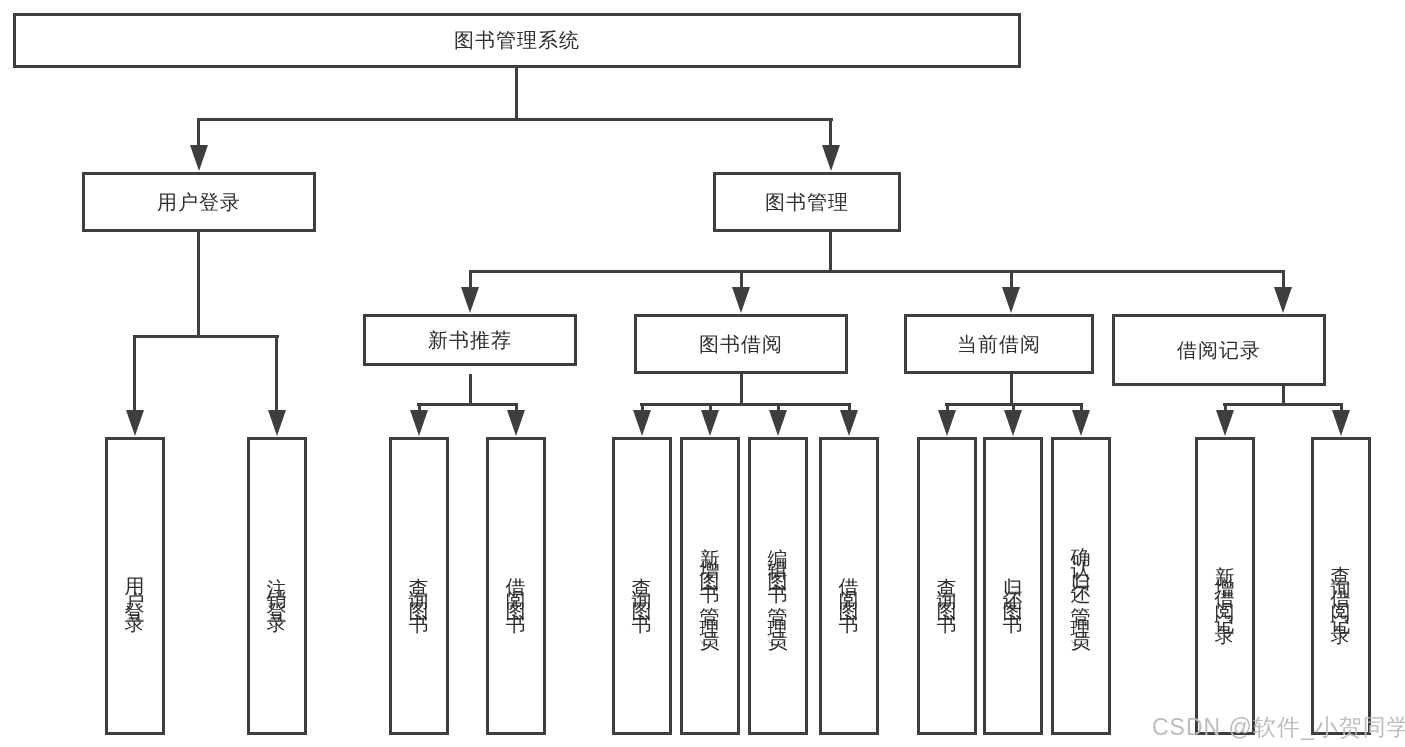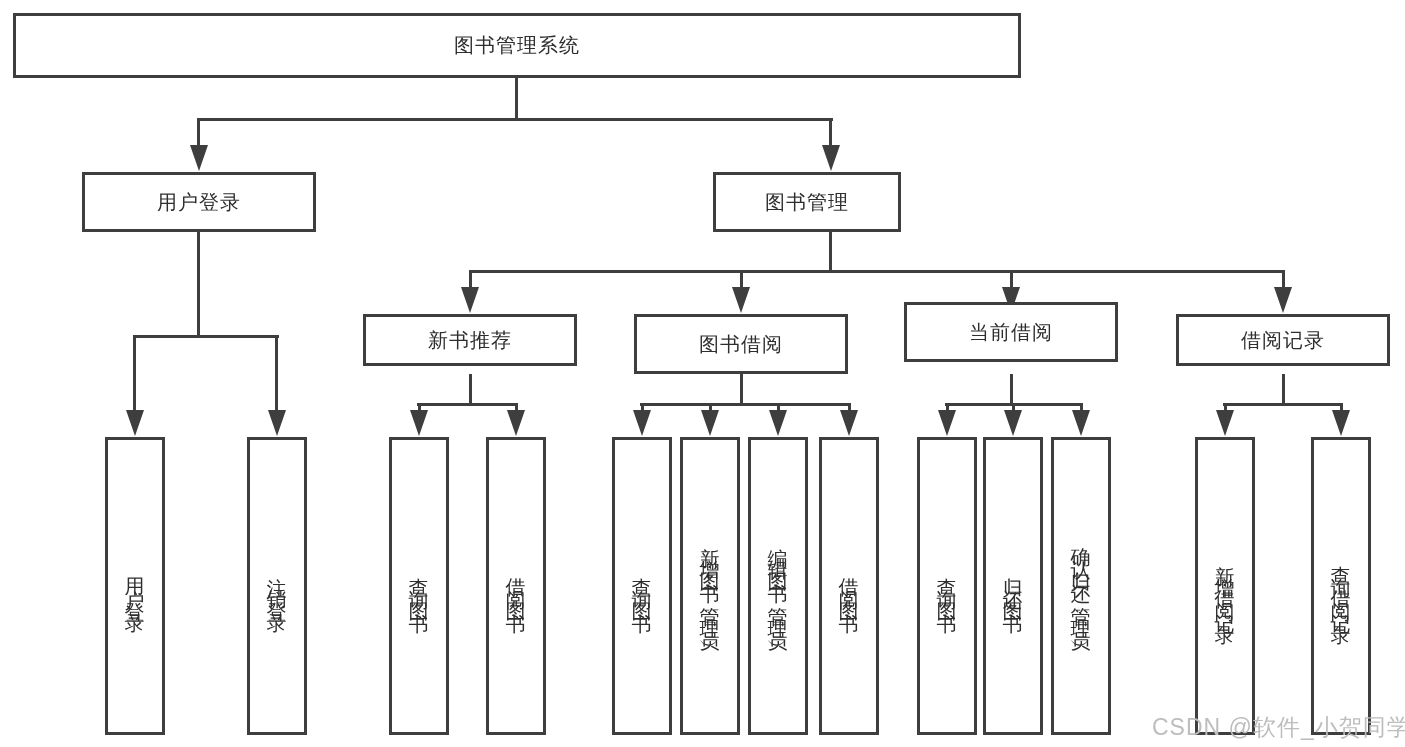--- a/index.html
+++ b/index.html
@@ -96,41 +96,41 @@
   <div class="vline" style="left:1080px;top:403px;height:9px"></div>
   <div class="arrow" style="left:1072px;top:410px"></div>
 
   <div class="vline" style="left:1282px;top:374px;height:31px"></div>
   <div class="hline" style="left:1223px;top:403px;width:120px"></div>
   <div class="vline" style="left:1224px;top:403px;height:9px"></div>
   <div class="arrow" style="left:1216px;top:410px"></div>
   <div class="vline" style="left:1340px;top:403px;height:9px"></div>
   <div class="arrow" style="left:1332px;top:410px"></div>
 
-  <div class="box" style="left:13px;top:13px;width:1008px;height:65px">
+  <div class="box" style="left:13px;top:13px;width:1008px;height:55px">
     <span>图书管理系统</span>
   </div>
 
   <div class="box" style="left:82px;top:172px;width:234px;height:60px">
     <span>用户登录</span>
   </div>
   <div class="box" style="left:713px;top:172px;width:188px;height:60px">
     <span>图书管理</span>
   </div>
 
   <div class="box" style="left:363px;top:314px;width:214px;height:52px">
     <span>新书推荐</span>
   </div>
   <div class="box" style="left:634px;top:314px;width:214px;height:60px">
     <span>图书借阅</span>
   </div>
-  <div class="box" style="left:904px;top:302px;width:214px;height:60px">
+  <div class="box" style="left:904px;top:314px;width:190px;height:60px">
     <span>当前借阅</span>
   </div>
-  <div class="box" style="left:1176px;top:314px;width:214px;height:52px">
+  <div class="box" style="left:1112px;top:314px;width:214px;height:72px">
     <span>借阅记录</span>
   </div>
 
   <div class="leaf" style="left:105px;top:437px;width:60px;height:298px">
     <span>用户登录</span>
   </div>
   <div class="leaf" style="left:247px;top:437px;width:60px;height:298px">
     <span>注销登录</span>
   </div>
 

